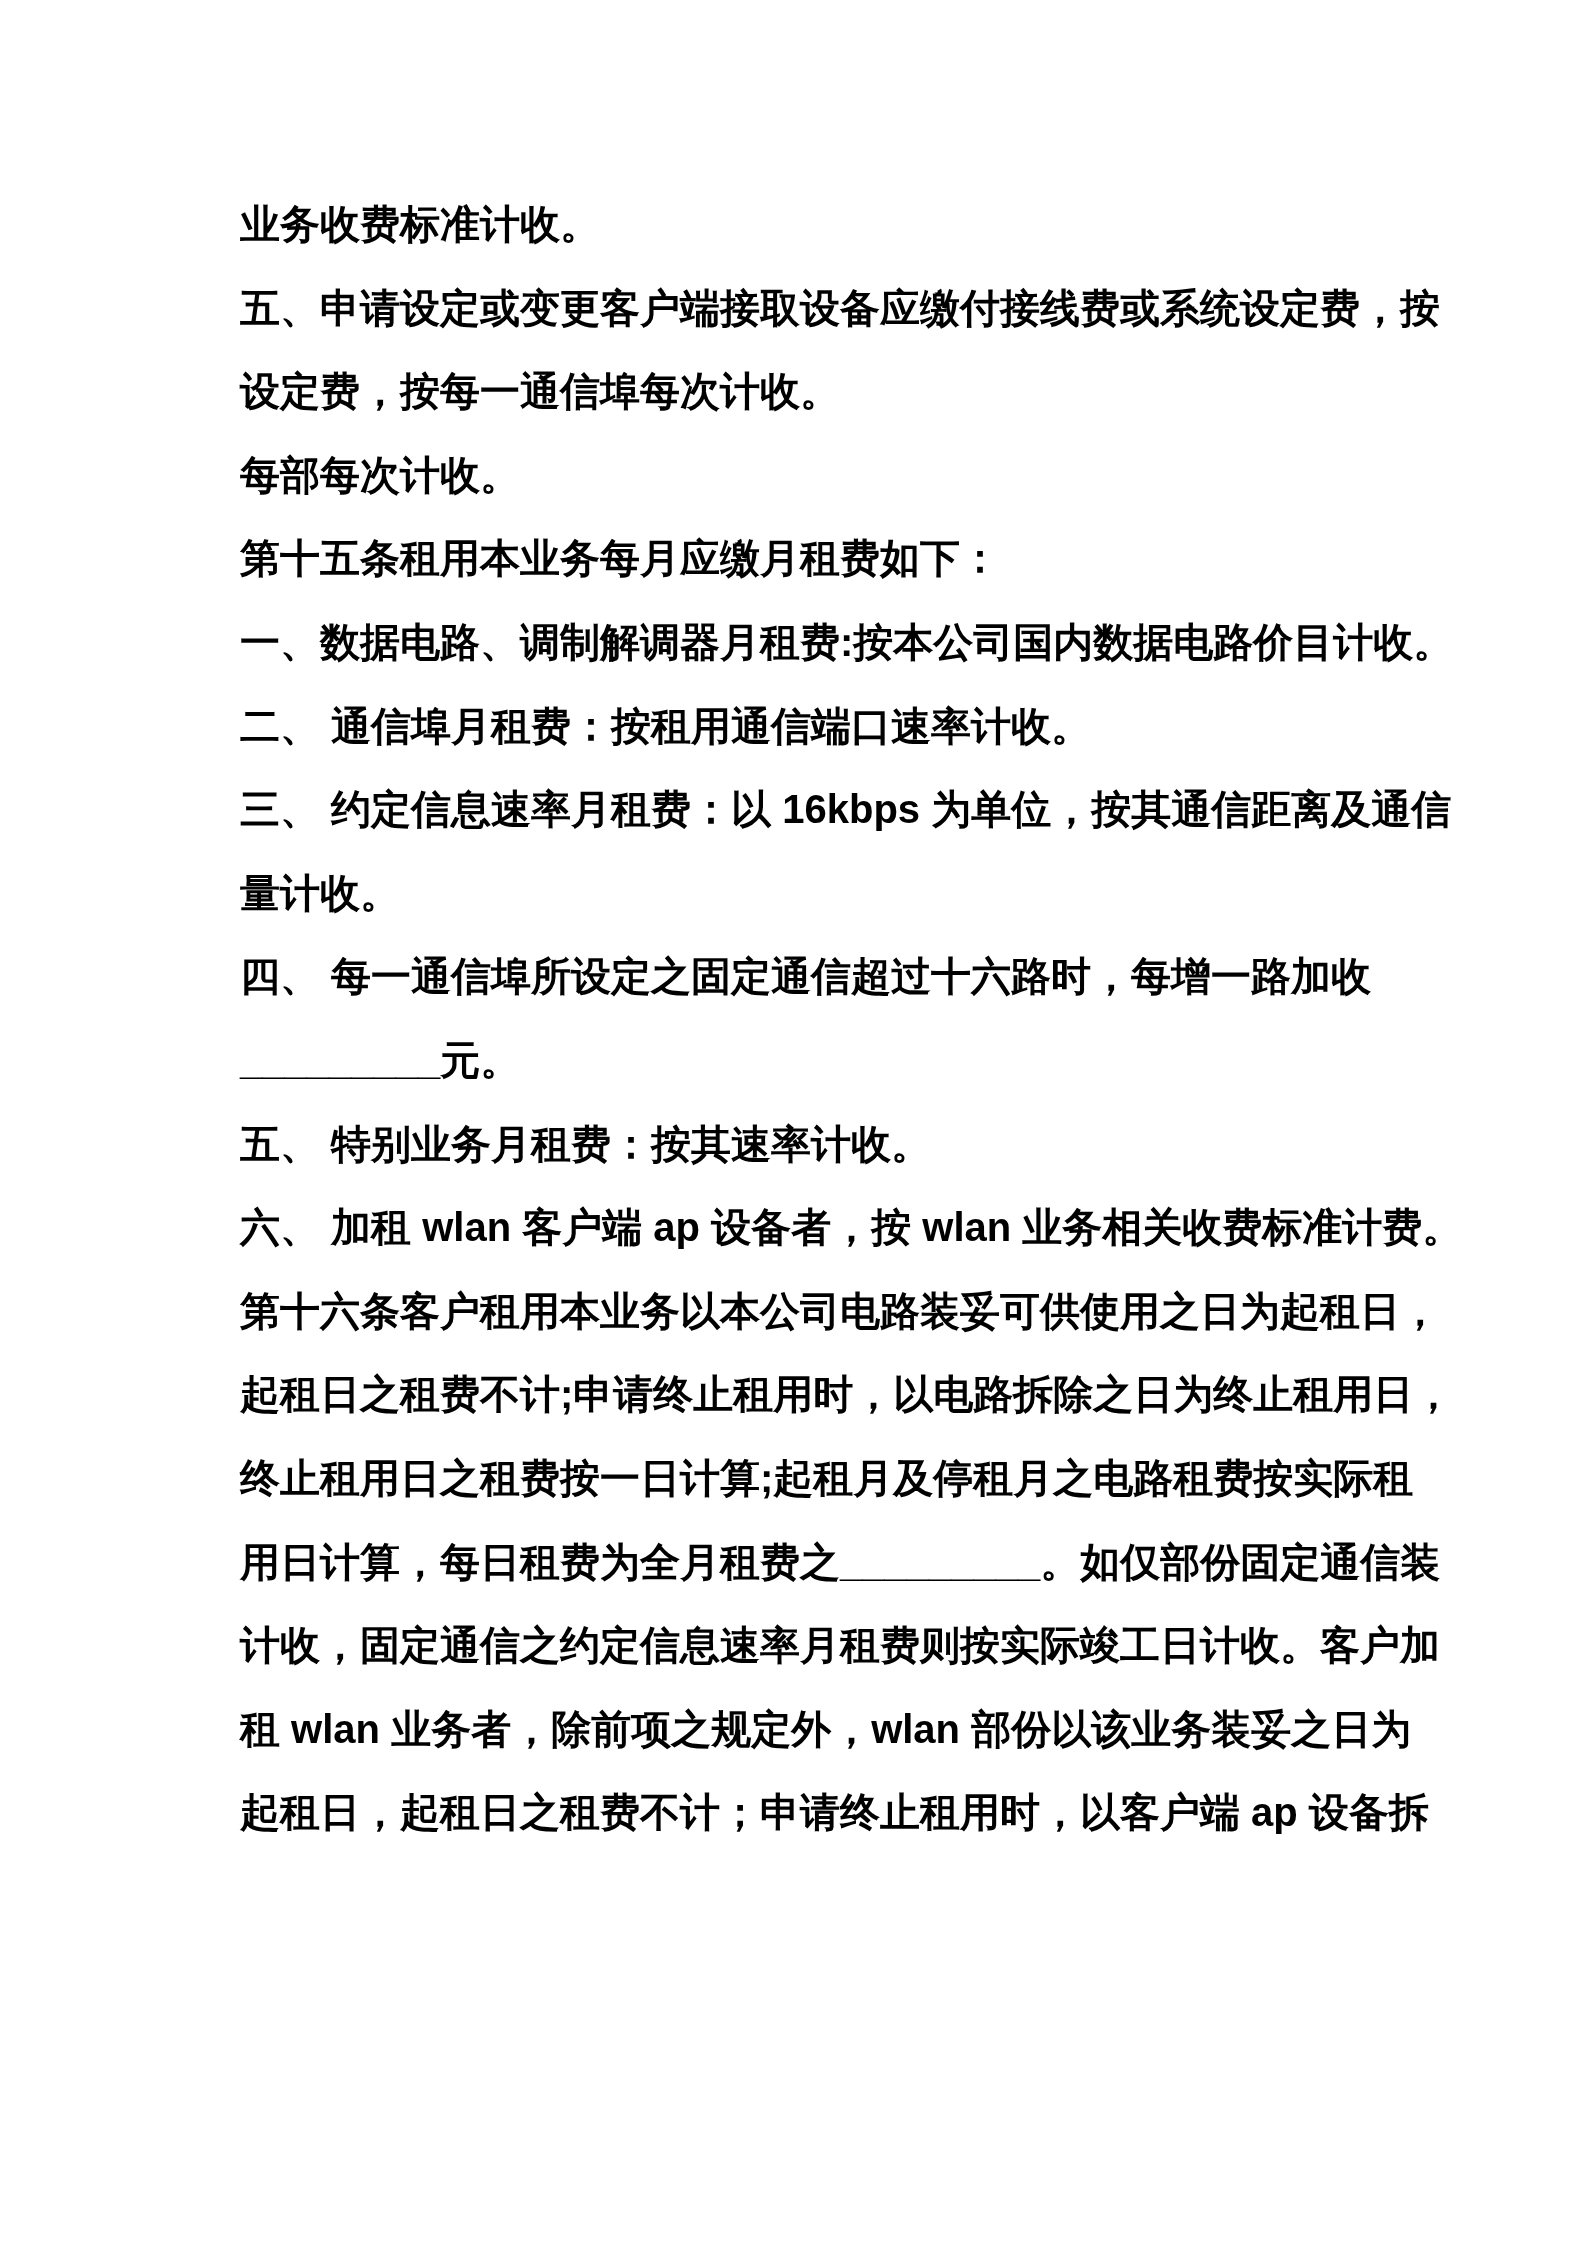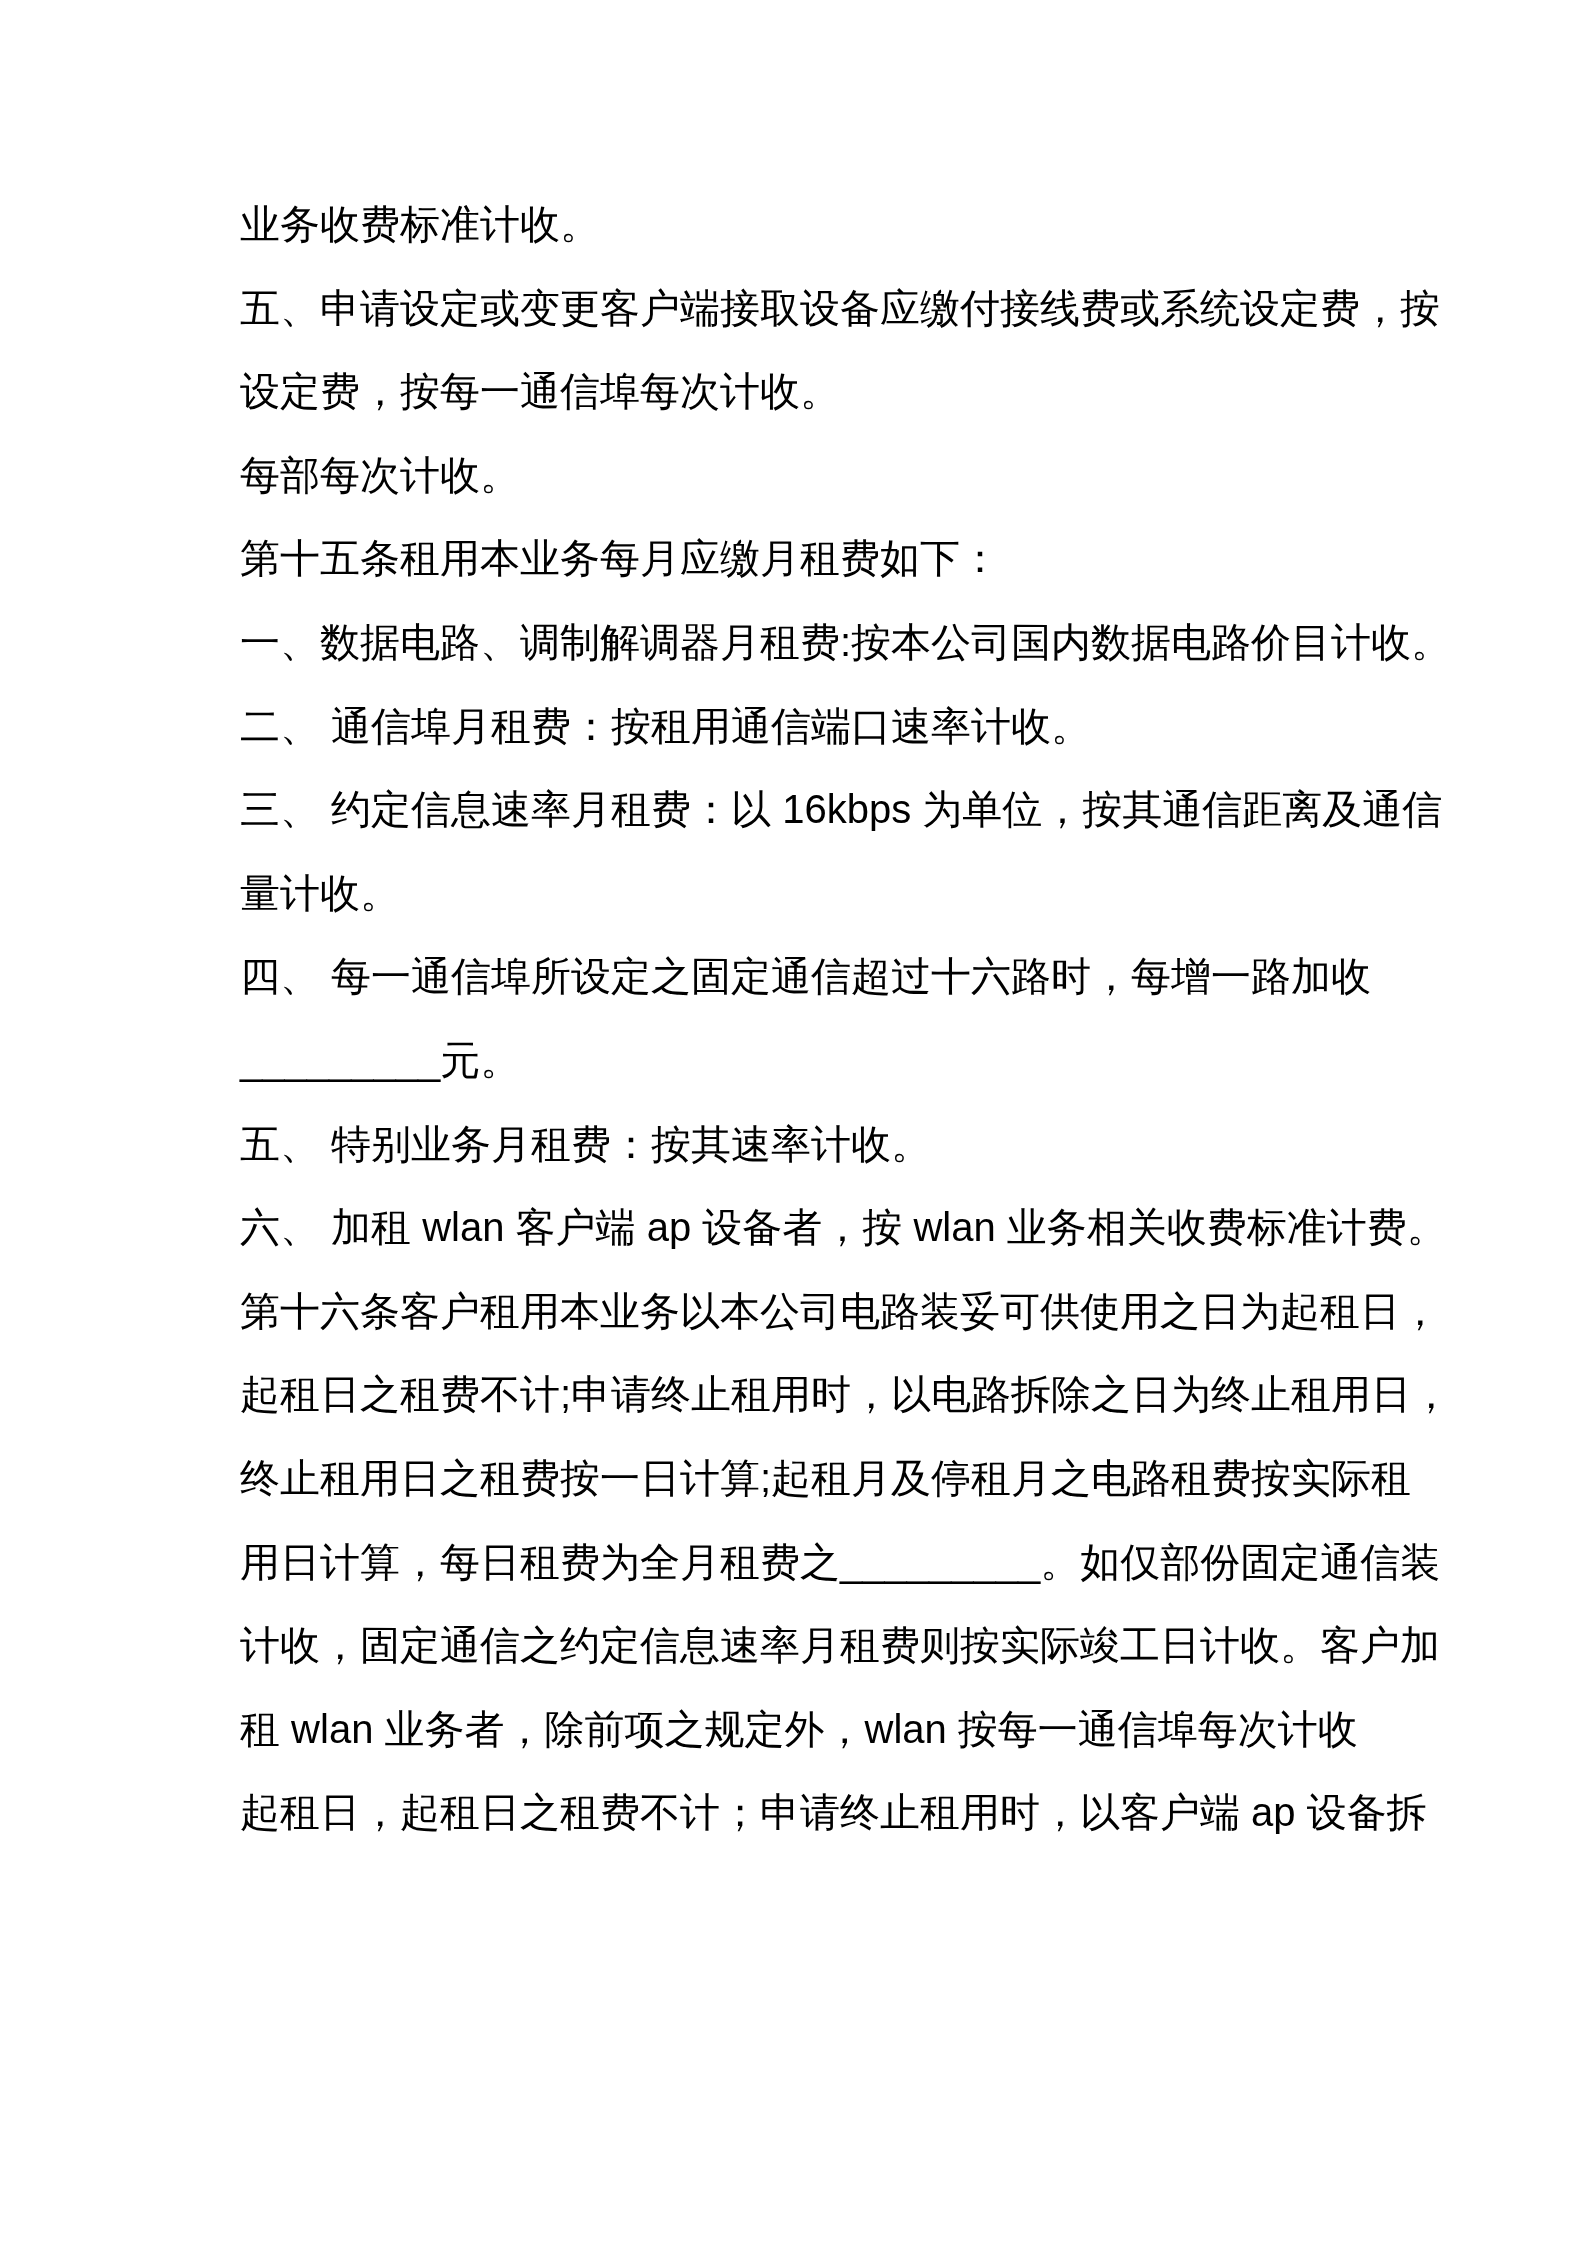--- a/index.html
+++ b/index.html
@@ -15,21 +15,21 @@
     overflow: hidden;
   }
   .doc {
     position: absolute;
     left: 240px;
     top: 183px;
     width: 1130px;
   }
   .line {
     font-family: "Liberation Sans", "DejaVu Sans", sans-serif;
-    font-weight: 400;
+    font-weight: 700;
     font-size: 40px;
     line-height: 83.6px;
     height: 83.6px;
     color: #000000;
     white-space: nowrap;
     letter-spacing: 0px;
   }
 </style>
 </head>
 <body>
@@ -47,16 +47,16 @@
     <div class="line">量计收。</div>
     <div class="line">四、 每一通信埠所设定之固定通信超过十六路时，每增一路加收</div>
     <div class="line">_________元。</div>
     <div class="line">五、 特别业务月租费：按其速率计收。</div>
     <div class="line">六、 加租 wlan 客户端 ap 设备者，按 wlan 业务相关收费标准计费。</div>
     <div class="line">第十六条客户租用本业务以本公司电路装妥可供使用之日为起租日，</div>
     <div class="line">起租日之租费不计;申请终止租用时，以电路拆除之日为终止租用日，</div>
     <div class="line">终止租用日之租费按一日计算;起租月及停租月之电路租费按实际租</div>
     <div class="line">用日计算，每日租费为全月租费之_________。如仅部份固定通信装</div>
     <div class="line">计收，固定通信之约定信息速率月租费则按实际竣工日计收。客户加</div>
-    <div class="line">租 wlan 业务者，除前项之规定外，wlan 按每一通信埠每次计收</div>
+    <div class="line">租 wlan 业务者，除前项之规定外，wlan 部份以该业务装妥之日为</div>
     <div class="line">起租日，起租日之租费不计；申请终止租用时，以客户端 ap 设备拆</div>
   </div>
 </div>
 
 </body></html>

